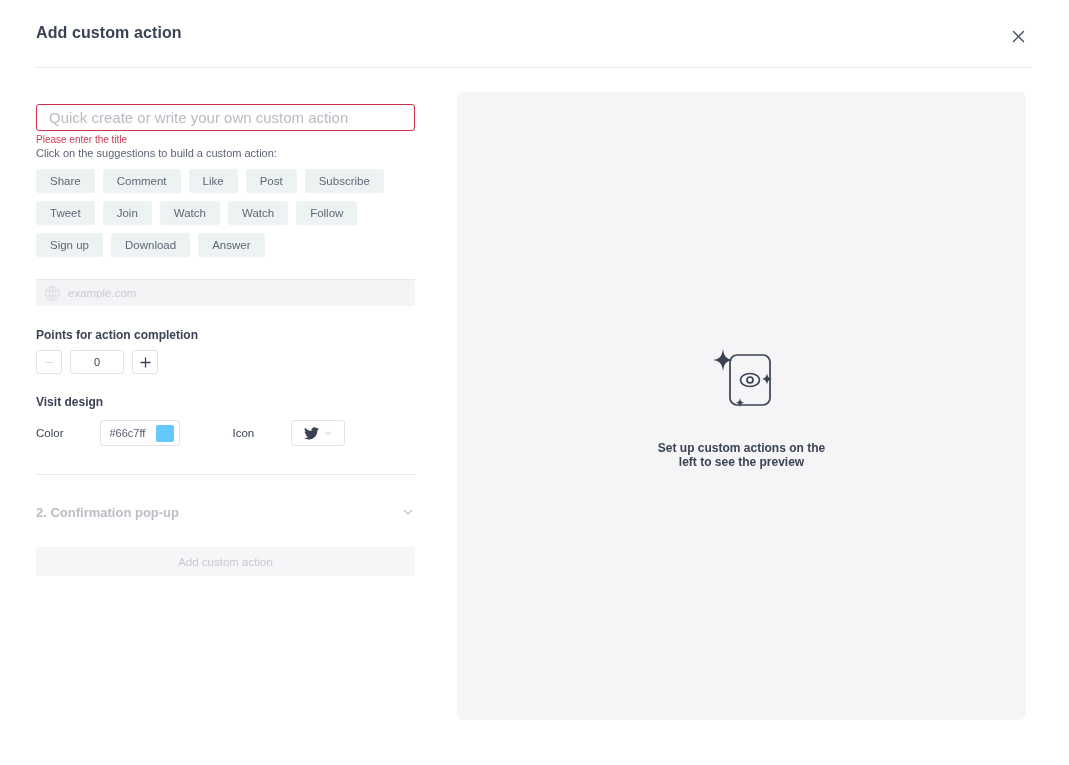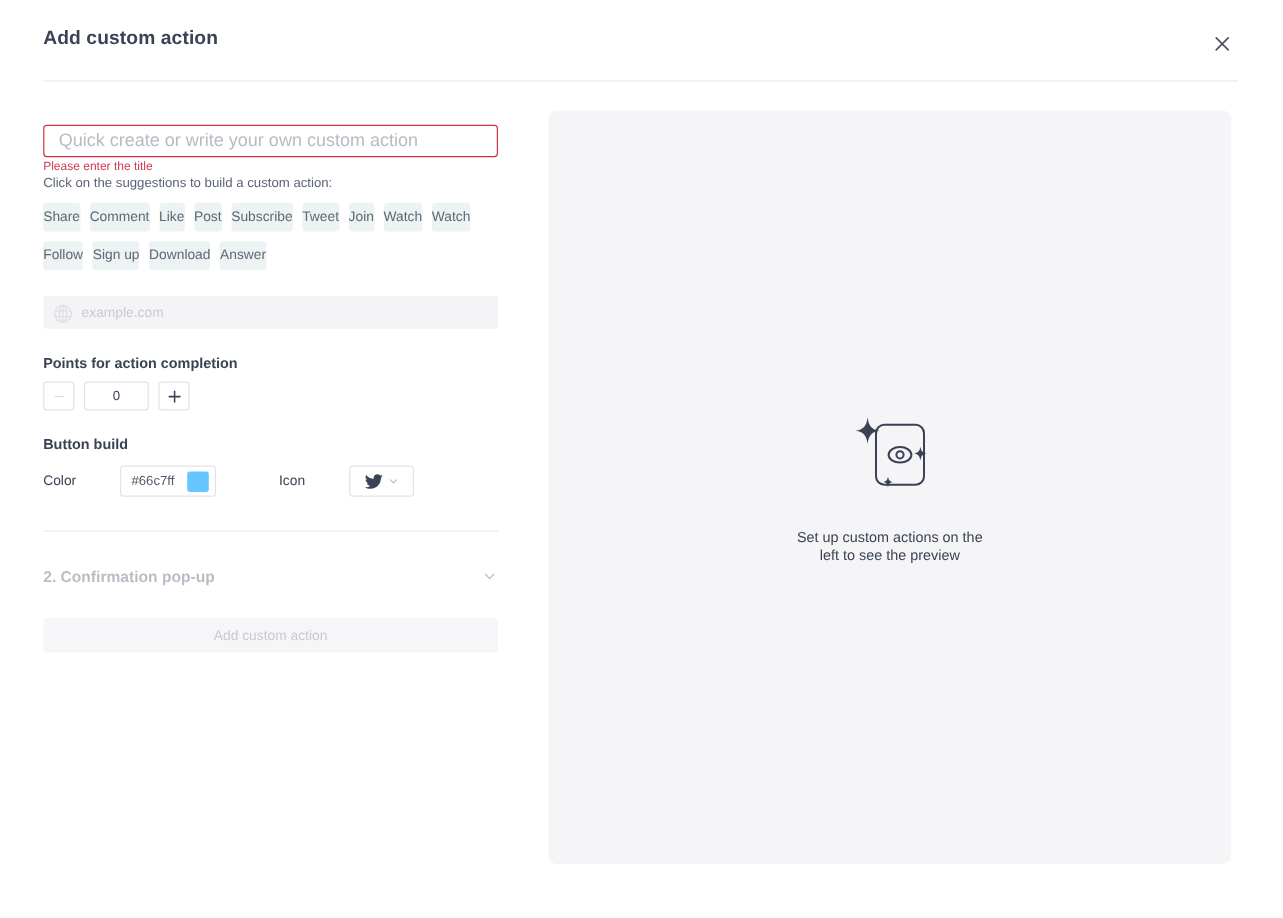--- a/index.html
+++ b/index.html
@@ -61,21 +61,21 @@
 
   .error-text {
     font-size: 10px; color: #d03a50; margin-top: 3px; line-height: 12px;
   }
   .helper-text {
     font-size: 11px; color: #5b6377; margin-top: 1px; line-height: 13px;
   }
 
   .chips { margin-top: 9px; display: flex; flex-wrap: wrap; gap: 8px 8px; width: 379px; }
   .chip {
-    height: 24px; padding: 0 0;
+    height: 24px; padding: 0 14px;
     background: #edf3f2; border-radius: 3px; border: none;
     font-size: 11.5px; color: #5f6777; cursor: pointer;
     display: inline-flex; align-items: center; justify-content: center;
     font-family: "Liberation Sans", sans-serif;
   }
 
   .divider { width: 379px; height: 1px; background: #e9e9ed; }
 
   .url-wrap {
     position: relative; width: 379px; height: 26px;
@@ -121,21 +121,21 @@
     width: 379px; height: 29px; margin-top: 22px;
     background: #f6f6f8; border: none; border-radius: 3px;
     font-size: 11.5px; color: #c8c9d1; cursor: default;
     font-family: "Liberation Sans", sans-serif;
   }
 
   
   .preview {
     position: absolute; left: 457px; top: 92px; width: 569px; height: 628px;
     background: #f5f5f7; border-radius: 7px;
-    display: flex; flex-direction: column; align-items: center; justify-content: center;
+    display: flex; flex-direction: column; align-items: center; justify-content: center; font-weight: bold;
   }
   .preview-illus { margin-bottom: 22px; }
   .preview-text {
     font-size: 12px; color: #3a4254; text-align: center; line-height: 14.5px;
     white-space: pre-line;
   }
 </style>
 </head>
 <body>
 
@@ -201,21 +201,21 @@
       </button>
       <div class="step-val">0</div>
       <button class="step-btn">
         <svg width="13" height="13" viewBox="0 0 13 13">
           <path d="M6.5 2 V11 M2 6.5 H11" stroke="#3a4254" stroke-width="1.3" stroke-linecap="round"></path>
         </svg>
       </button>
     </div>
 
     
-    <div class="field-label" style="margin-top:21px; margin-bottom:0;">Button build</div>
+    <div class="field-label" style="margin-top:21px; margin-bottom:0;">Visit design</div>
     <div class="design-row">
       <span class="design-lbl">Color</span>
       <div class="color-box">
         <span class="color-hex">#66c7ff</span>
         <span class="swatch" id="swatch" style="background: rgb(102, 199, 255);"></span>
       </div>
       <span class="design-lbl" style="margin-left:24px;">Icon</span>
       <div class="icon-box">
         <svg width="15" height="13" viewBox="0 0 24 20">
           <path fill="#3a4254" d="M24 2.4c-.9.4-1.8.7-2.8.8 1-.6 1.8-1.6 2.2-2.7-1 .6-2 1-3.1 1.2C19.4.6 18.1 0 16.7 0c-2.7 0-4.9 2.2-4.9 4.9 0 .4 0 .8.1 1.1C7.8 5.8 4.1 3.8 1.7.8c-.4.7-.7 1.6-.7 2.5 0 1.7.9 3.2 2.2 4.1-.8 0-1.6-.2-2.2-.6v.1c0 2.4 1.7 4.4 3.9 4.8-.4.1-.8.2-1.3.2-.3 0-.6 0-.9-.1.6 2 2.4 3.4 4.6 3.4-1.7 1.3-3.8 2.1-6.1 2.1-.4 0-.8 0-1.2-.1 2.2 1.4 4.8 2.2 7.5 2.2 9.1 0 14-7.5 14-14v-.6c1-.7 1.8-1.6 2.5-2.6z"></path>

